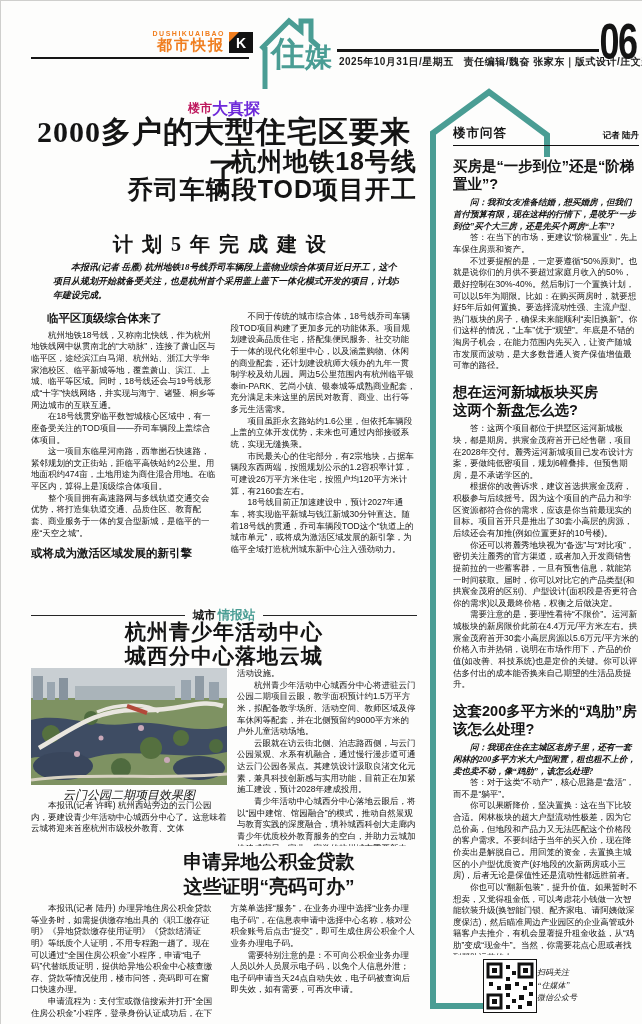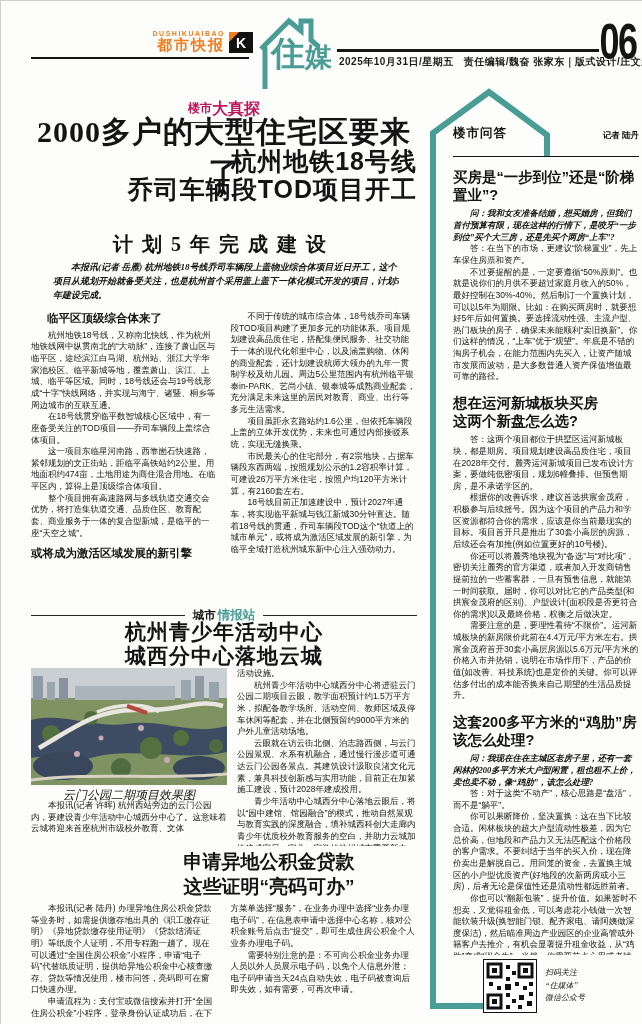--- a/index.html
+++ b/index.html
@@ -16,48 +16,48 @@
          display:flex;align-items:center;justify-content:center;position:relative;}
   .klogo:before{content:"";position:absolute;left:0;top:0;border-top:10px solid #f07e1f;border-right:10px solid transparent;}
   .dateline{font-size:10px;font-weight:bold;color:#1c1c1c;letter-spacing:.5px;white-space:nowrap;}
   .pageno{font-size:50px;font-weight:900;transform:scaleX(.72);transform-origin:right top;letter-spacing:-2px;}
   .houselogo-zhu{font-size:34px;color:#4a9d94;font-weight:bold;}
   .houselogo-mei{font-size:27px;color:#4a9d94;font-weight:bold;}
   
   .kicker{width:386px;text-align:center;}
   .kicker .in{display:inline-block;border-bottom:1.5px solid #2a2a2a;padding:0 4px 2px;}
   .kicker .k1{font-size:12px;font-weight:bold;color:#be185d;vertical-align:2px;}
-  .kicker .k2{font-size:16px;font-weight:bold;color:#be185d;}
+  .kicker .k2{font-size:16px;font-weight:bold;color:#6d28d9;}
   .h1{width:386px;text-align:center;font-size:30px;font-weight:600;letter-spacing:1px;}
   .h2{width:386px;text-align:right;font-size:25px;font-weight:900;line-height:1.1;letter-spacing:1px;}
   .h3{width:386px;text-align:center;font-size:20px;font-weight:600;letter-spacing:9px;}
   .intro{font-size:9px;line-height:1.55;text-indent:2em;font-weight:bold;}
   .cols{column-count:2;column-gap:13px;font-size:8.5px;line-height:1.37;}
   .cols p,.flow p{margin:0;text-indent:2em;}
   .sec-h{font-size:11.5px;font-weight:bold;margin:7px 0 3px;text-indent:0 !important;}
   .sec-h.first{margin-top:0;margin-left:16px;}
   .flow{font-size:8.5px;line-height:1.37;}
   .noindent{text-indent:0 !important;}
   
   .divider{display:flex;align-items:center;width:386px;}
   .divider .ln{flex:1;height:1px;background:#262626;}
   .divider .dv1{font-size:11.5px;font-weight:bold;padding:0 2px 0 8px;}
   .divider .dv2{font-size:12.5px;font-weight:bold;color:#4a9d94;padding:0 8px 0 0;}
   .ch2{width:386px;text-align:center;font-size:21px;font-weight:900;line-height:1.15;letter-spacing:1px;}
   .caption{font-size:12px;text-align:center;}
   .fund-h{width:300px;text-align:center;font-size:19px;font-weight:900;line-height:1.3;}
   
   .qa{width:186px;font-size:8.5px;line-height:1.37;}
-  .qa-head{display:flex;justify-content:space-between;align-items:flex-end;border-bottom:1.6px solid #111;padding-bottom:14px;}
+  .qa-head{display:flex;justify-content:space-between;align-items:flex-end;border-bottom:1.6px solid #111;padding-bottom:3px;}
   .qa-title{font-size:12.5px;font-weight:bold;letter-spacing:1px;}
   .qa-byline{font-size:8.5px;font-weight:bold;}
   .q-h{font-size:14.5px;font-weight:900;line-height:1.25;margin:11px 0 4px;text-indent:0 !important;}
   .qa p{margin:0;text-indent:2em;}
   .question{font-weight:bold;}
-  .qr-row{display:flex;gap:8px;align-items:center;}
+  .qr-row{display:flex;align-items:center;}
   .qr-cap{font-size:8px;line-height:1.6;}
 </style>
 </head>
 <body>
 
 <div class="page">
 
   <div class="abs rule" style="left:30px;top:56px;width:218px;height:2px;"></div>
   <div class="abs" style="left:118px;top:29px;width:106px;">
     <div class="brand-en">DUSHIKUAIBAO</div>
@@ -184,21 +184,21 @@
 
     <div class="q-h">买房是“一步到位”还是“阶梯置业”?</div>
     <p class="kai question">问：我和女友准备结婚，想买婚房，但我们首付预算有限，现在这样的行情下，是咬牙“一步到位”买个大三房，还是先买个两房“上车”?</p>
     <p>答：在当下的市场，更建议“阶梯置业”，先上车保住房票和资产。</p>
     <p>不过要提醒的是，一定要遵循“50%原则”。也就是说你们的月供不要超过家庭月收入的50%，最好控制在30%-40%。然后制订一个置换计划，可以以5年为期限。比如：在购买两房时，就要想好5年后如何置换。要选择流动性强、主流户型、热门板块的房子，确保未来能顺利“卖旧换新”。你们这样的情况，“上车”优于“观望”。年底是不错的淘房子机会，在能力范围内先买入，让资产随城市发展而波动，是大多数普通人资产保值增值最可靠的路径。</p>
 
     <div class="q-h">
       <div>想在运河新城板块买房</div>
       <div>这两个新盘怎么选?</div>
     </div>
-    <p>答：这两个项目都位于拱墅区运河新城板块，都是期房。项目规划建设高品质住宅，项目在2028年交付。麓秀运河新城项目已发布设计方案，要做纯低密项目，规划6幢叠排。但预售期房，是不承诺学区的。</p>
+    <p>答：这两个项目都位于拱墅区运河新城板块，都是期房。拱宸金茂府首开已经售罄，项目在2028年交付。麓秀运河新城项目已发布设计方案，要做纯低密项目，规划6幢叠排。但预售期房，是不承诺学区的。</p>
     <p>根据你的改善诉求，建议首选拱宸金茂府，积极参与后续摇号。因为这个项目的产品力和学区资源都符合你的需求，应该是你当前最现实的目标。项目首开只是推出了30套小高层的房源，后续还会有加推(例如位置更好的10号楼)。</p>
     <p>你还可以将麓秀地块视为“备选”与“对比项”，密切关注麓秀的官方渠道，或者加入开发商销售提前拉的一些蓄客群，一旦有预售信息，就能第一时间获取。届时，你可以对比它的产品类型(和拱宸金茂府的区别)、户型设计(面积段是否更符合你的需求)以及最终价格，权衡之后做决定。</p>
     <p>需要注意的是，要理性看待“不限价”。运河新城板块的新房限价此前在4.4万元/平方米左右。拱宸金茂府首开30套小高层房源以5.6万元/平方米的价格入市并热销，说明在市场作用下，产品的价值(如改善、科技系统)也是定价的关键。你可以评估多付出的成本能否换来自己期望的生活品质提升。</p>
 
     <div class="q-h">
       <div>这套200多平方米的“鸡肋”房</div>
       <div>该怎么处理?</div>
     </div>
     <p class="kai question">问：我现在住在主城区老房子里，还有一套闲林的200多平方米大户型闲置，租也租不上价，卖也卖不动，像“鸡肋”，该怎么处理?</p>
     <p>答：对于这类“不动产”，核心思路是“盘活”，而不是“躺平”。</p>

